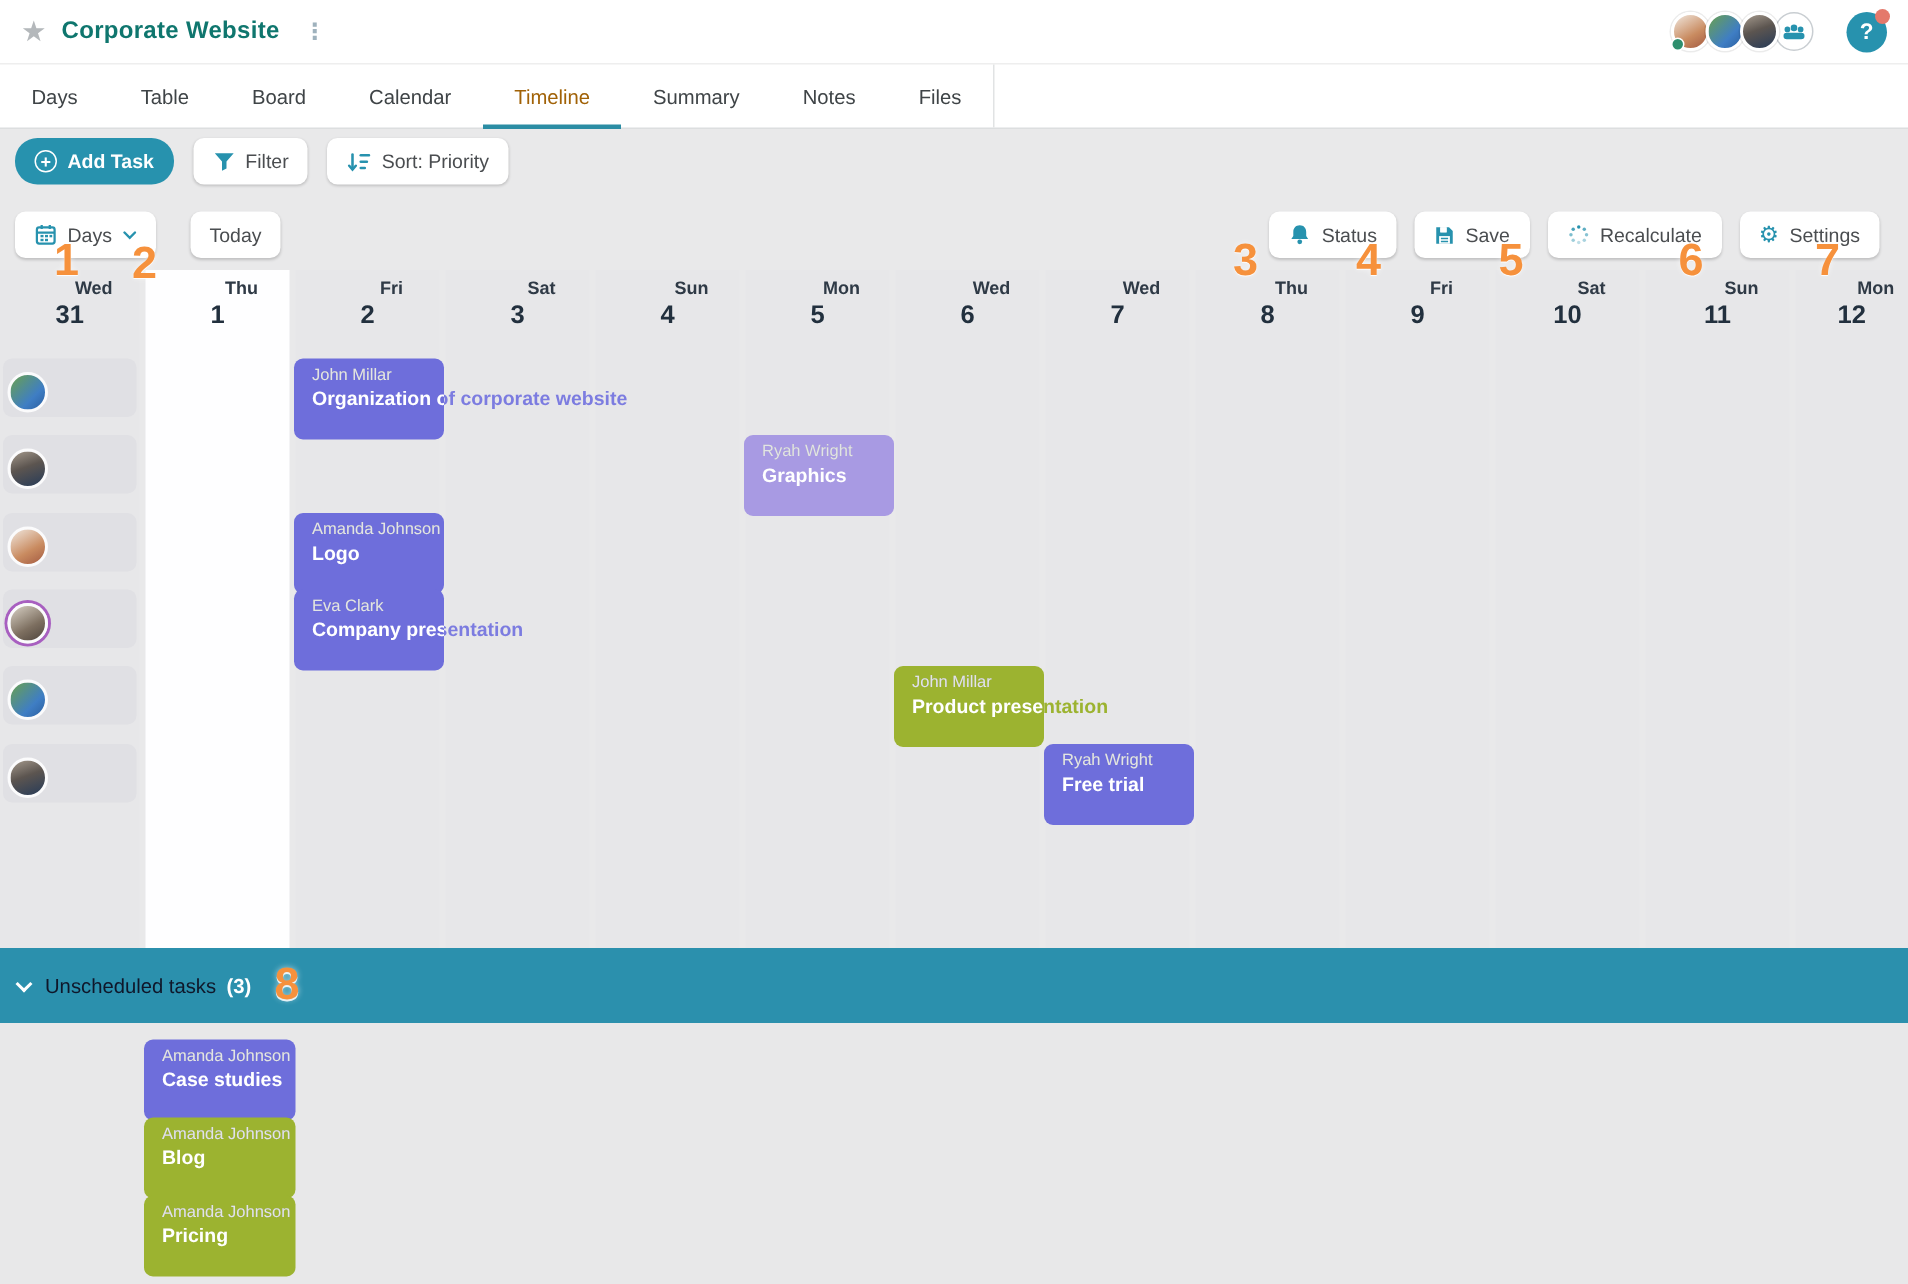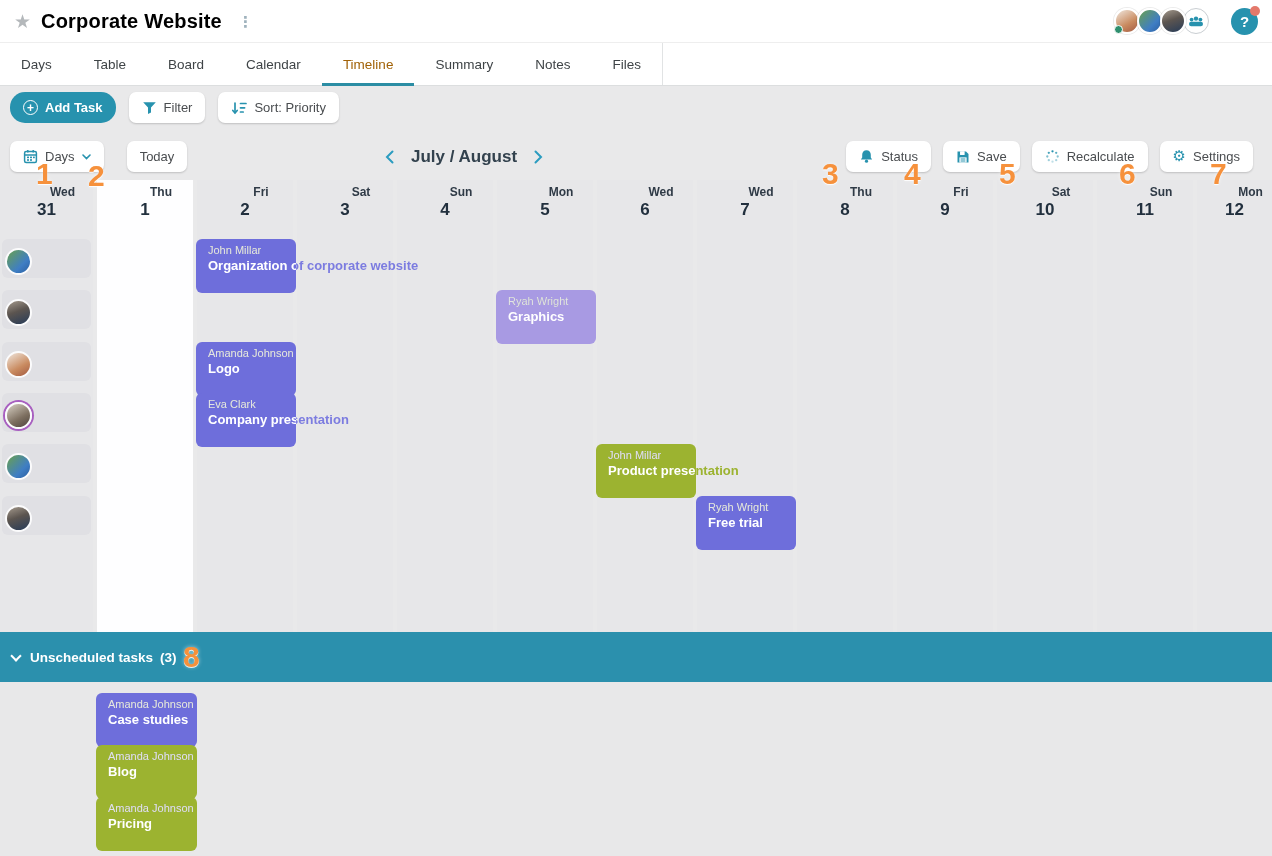--- a/index.html
+++ b/index.html
@@ -7,21 +7,21 @@
   body {
     font-family:"Liberation Sans","DejaVu Sans",sans-serif;
     background:#e9e9ea; position:relative; overflow:hidden;
     -webkit-font-smoothing:antialiased;
   }
 
   
   .topbar { position:absolute; left:0; top:0; width:1272px; height:42px;
     background:#ffffff; display:flex; align-items:center; padding:0 14px; z-index:30; }
   .star { color:#b4b8bb; font-size:19px; margin-right:10px; cursor:pointer; }
-  .proj-title { font-size:20px; font-weight:bold; color:#000000; letter-spacing:.2px; }
+  .proj-title { font-size:16px; font-weight:bold; color:#0f766e; letter-spacing:.2px; }
   .kebab { color:#9fb2bd; font-size:15px; font-weight:bold; margin-left:16px; cursor:pointer; line-height:1; }
   .topbar-right { margin-left:auto; display:flex; align-items:center; }
   .av { width:26px; height:26px; border-radius:50%; border:2px solid #fff;
     box-shadow:0 0 0 1px rgba(0,0,0,.08); position:relative; margin-left:-3px; }
   .av-john  { background:linear-gradient(135deg,#6aa14e 0%,#3f7ec4 65%,#2b5fa0 100%); }
   .av-ryah  { background:linear-gradient(160deg,#a59a8d 0%,#5c5550 45%,#273b58 100%); }
   .av-amanda{ background:linear-gradient(150deg,#f0e7de 0%,#c98b60 60%,#a35a41 100%); }
   .av-eva   { background:linear-gradient(150deg,#d9d2c6 0%,#7d6f60 60%,#4e443c 100%); box-shadow:0 0 0 2px #a85fc0; }
   .presence-dot { position:absolute; left:-2px; bottom:-2px; width:9px; height:9px;
     border-radius:50%; background:#2e8f6e; border:1.5px solid #fff; }
@@ -82,21 +82,21 @@
   .t-title { font-size:13px; font-weight:bold; line-height:16px; }
   .t-under .t-name { color:#8d929a; }
   .t-in .t-name { color:rgba(255,255,255,.75); }
   .t-in .t-title { color:#ffffff; }
 
   
   .unsched-bar { position:absolute; left:0; top:546px; width:1272px; height:50px;
     background:#2b90ad; display:flex; align-items:center; padding:0 10px; cursor:pointer; }
   .unsched-chev { width:8px; height:8px; border-left:2px solid #fff; border-bottom:2px solid #fff;
     transform:rotate(-45deg); margin:-3px 10px 0 2px; }
-  .unsched-label { color:#ffffff; font-size:13.5px; font-weight:bold; }
+  .unsched-label { color:#0f172a; font-size:13.5px; font-weight:normal; }
   .unsched-count { color:#fff; font-size:13.5px; font-weight:bold; margin-left:7px; }
   .unsched-area { position:absolute; left:0; top:596px; width:1272px; height:174px; background:#e8e8e9; }
   .unsched-area .task { width:101px; }
 
   
   .anno { position:absolute; font-size:30px; font-weight:bold; color:#f6913c; line-height:34px;
     text-shadow:0 1px 0 rgba(255,255,255,.85), 0 0 4px rgba(255,255,255,.6); z-index:40; pointer-events:none; }
 
   svg { display:block; }
 </style>
@@ -188,33 +188,20 @@
       <span>Days</span>
       <svg width="9" height="6" viewBox="0 0 9 6">
         <path d="M1 1 L4.5 4.5 L8 1" fill="none" stroke="#2792ae" stroke-width="1.6" stroke-linecap="round"></path>
       </svg>
     </div>
     <div class="btn">
       <span>Today</span>
     </div>
   </div>
 
-  <div class="month-nav">
-    <div class="chev-btn">
-      <svg width="9" height="14" viewBox="0 0 9 14">
-        <path d="M7.5 1.5 L2 7 L7.5 12.5" fill="none" stroke="#2b9cc0" stroke-width="2" stroke-linecap="round"></path>
-      </svg>
-    </div>
-    <span class="month-label">July / August</span>
-    <div class="chev-btn">
-      <svg width="9" height="14" viewBox="0 0 9 14">
-        <path d="M1.5 1.5 L7 7 L1.5 12.5" fill="none" stroke="#2b9cc0" stroke-width="2" stroke-linecap="round"></path>
-      </svg>
-    </div>
-  </div>
 
   <div class="ctrl-right">
     <div class="btn">
       <svg width="15" height="15" viewBox="0 0 15 15">
         <path d="M7.5 1.2 c2.7 0 4.3 1.9 4.3 4.5 v2.7 l1.3 2 h-11.2 l1.3 -2 v-2.7 c0 -2.6 1.6 -4.5 4.3 -4.5 z" fill="#2792ae"></path>
         <circle cx="7.5" cy="12.2" r="1.6" fill="#2792ae"></circle>
       </svg>
       <span>Status</span>
     </div>
     <div class="btn">

